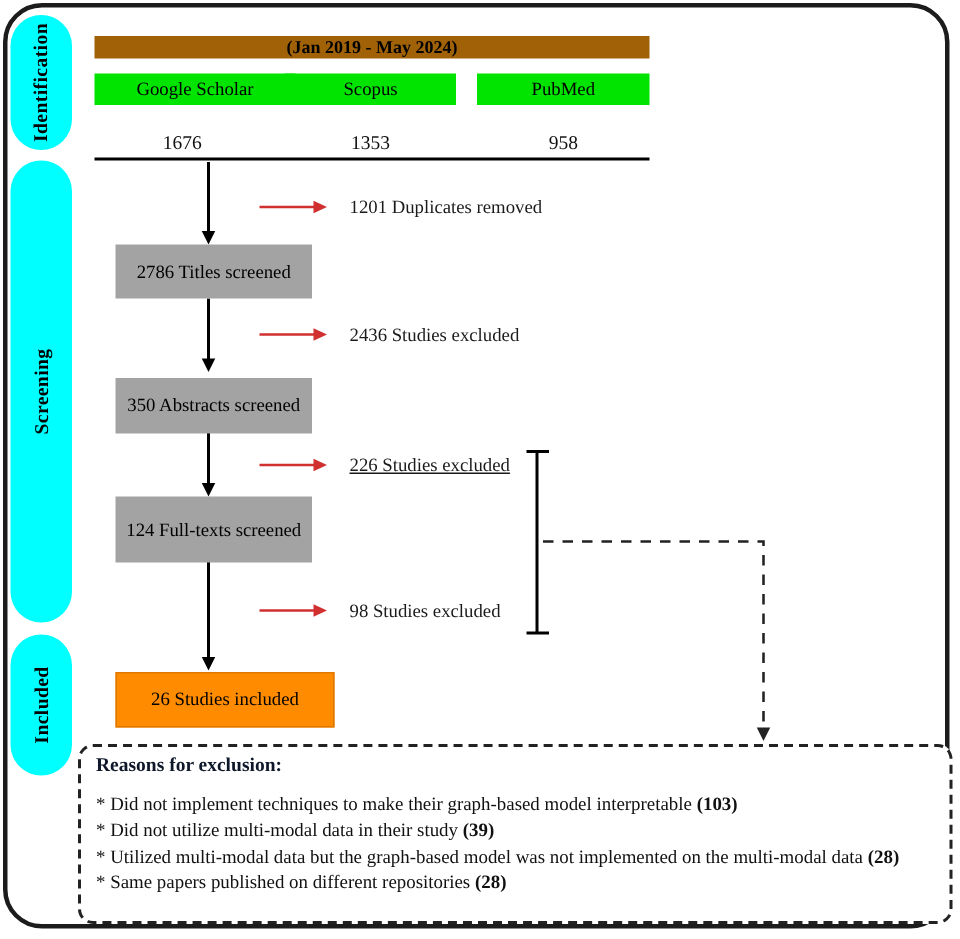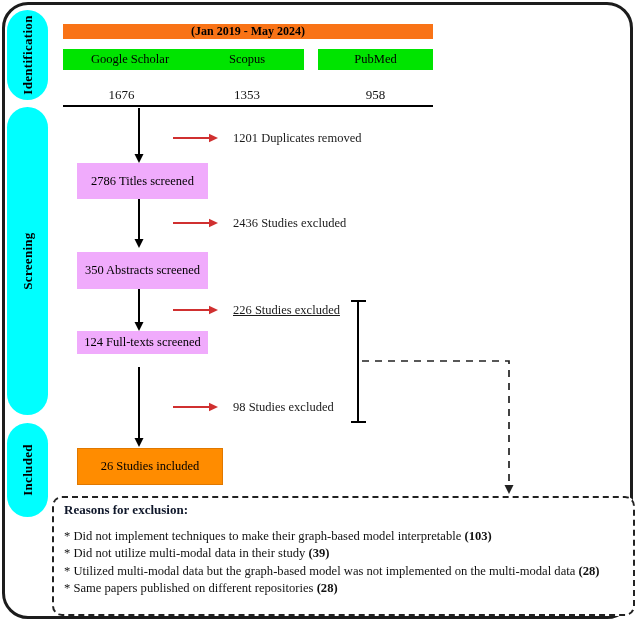--- a/index.html
+++ b/index.html
@@ -18,47 +18,47 @@
   }
   .pill span{
     transform:rotate(-90deg);white-space:nowrap;font-weight:bold;
     font-size:13px;letter-spacing:.3px;color:#000;
   }
   #pill-identification{top:10px;height:90px;}
   #pill-screening{top:107px;height:308px;}
   #pill-included{top:423px;height:94px;}
 
   .period-bar{
-    position:absolute;left:63px;top:24px;width:370px;height:15px;background:#f97316;
+    position:absolute;left:63px;top:24px;width:370px;height:15px;background:#a16207;
     display:flex;align-items:center;justify-content:center;
     font-size:12px;font-weight:bold;color:#000;
   }
   .src-box{
     position:absolute;top:49px;height:21px;background:#00E400;
     display:flex;align-items:center;justify-content:center;font-size:12.5px;color:#000;
   }
   #src-gs{left:63px;width:134px;}
   #src-scopus{left:190px;width:114px;}
   #src-pubmed{left:318px;width:115px;}
   .src-count{
     position:absolute;top:87px;height:15px;text-align:center;font-size:13px;color:#111;
   }
   #cnt-gs{left:63px;width:117px;}
   #cnt-scopus{left:190px;width:114px;}
   #cnt-pubmed{left:318px;width:115px;}
   .divider{position:absolute;left:63px;top:105px;width:370px;height:2px;background:#000;}
 
   .flow-box{
-    position:absolute;left:77px;width:131px;background:#f0abfc;
+    position:absolute;left:77px;width:131px;background:#a3a3a3;
     display:flex;align-items:center;justify-content:center;
     font-size:12.5px;color:#000;text-align:center;
   }
   #box-titles{top:163px;height:36px;}
   #box-abstracts{top:252px;height:37px;}
-  #box-fulltexts{top:331px;height:23px;}
+  #box-fulltexts{top:331px;height:44px;}
   #box-included{
     position:absolute;left:77px;top:448px;width:146px;height:37px;background:#FF8C00;
     border:1px solid #e07800;box-sizing:border-box;
     display:flex;align-items:center;justify-content:center;font-size:12.5px;color:#000;
   }
   .excl-label{position:absolute;left:233px;font-size:12.5px;color:#1a1a1a;white-space:nowrap;}
   #excl-1{top:131px;}
   #excl-2{top:216px;}
   #excl-3{top:303px;text-decoration:underline;}
   #excl-4{top:400px;}

